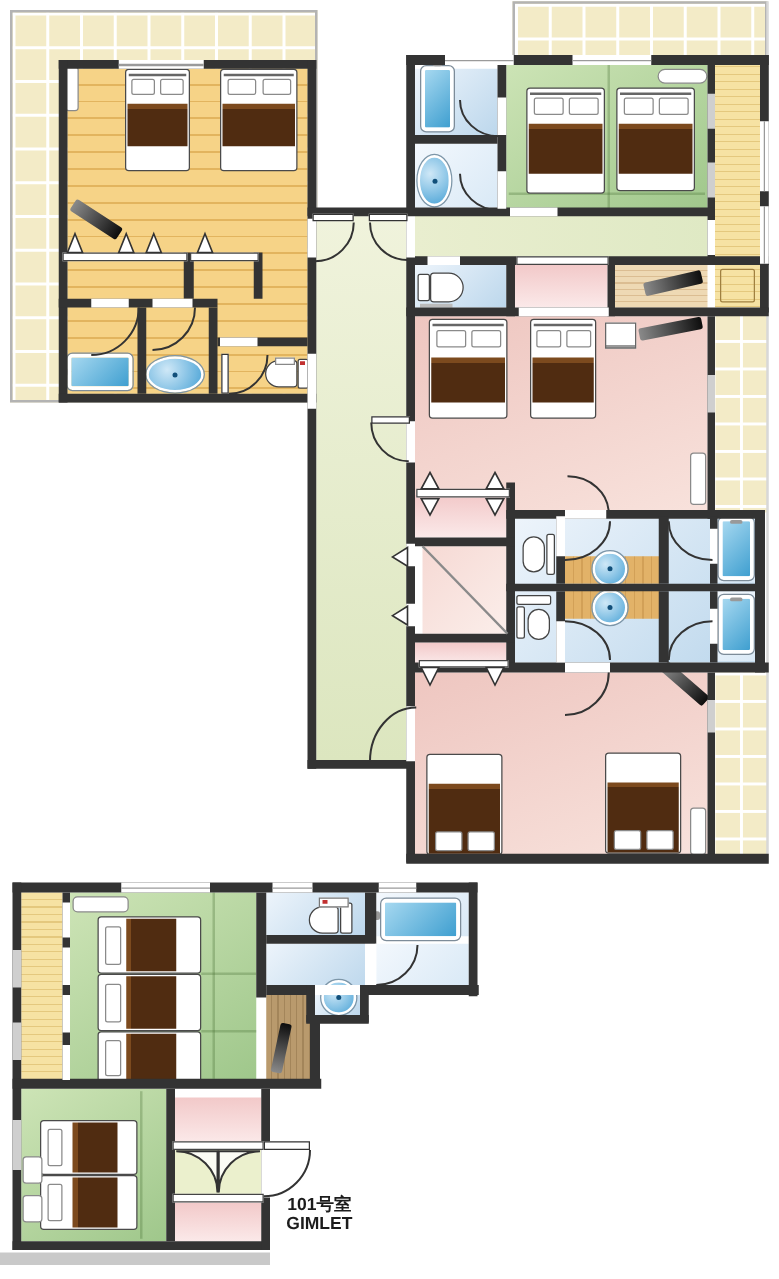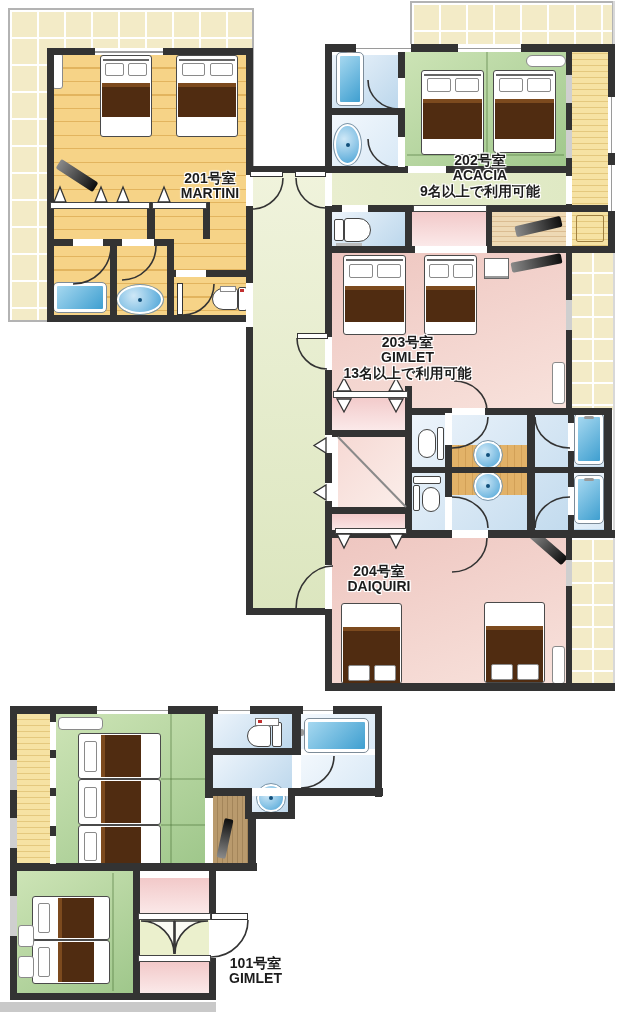--- a/index.html
+++ b/index.html
@@ -457,36 +457,18 @@
   <svg class="tri" style="left:313px;top:484px" width="14" height="17">
       <polygon points="13,1 13,16 1,8.5"></polygon>
     </svg>
   <svg class="tri" style="left:336px;top:533px" width="16" height="16">
       <polygon points="1,1 15,1 8,15"></polygon>
     </svg>
   <svg class="tri" style="left:388px;top:533px" width="16" height="16">
       <polygon points="1,1 15,1 8,15"></polygon>
     </svg>
 
-  <div class="label" style="left:150px;top:171px;width:120px">
-    <div>201号室</div>
-    <div>MARTINI</div>
-  </div>
-  <div class="label" style="left:385px;top:153px;width:190px">
-    <div>202号室</div>
-    <div>ACACIA</div>
-    <div>9名以上で利用可能</div>
-  </div>
-  <div class="label" style="left:330px;top:335px;width:155px">
-    <div>203号室</div>
-    <div>GIMLET</div>
-    <div>13名以上で利用可能</div>
-  </div>
-  <div class="label" style="left:331px;top:564px;width:96px">
-    <div>204号室</div>
-    <div>DAIQUIRI</div>
-  </div>
   <div class="label" style="left:213px;top:956px;width:85px">
     <div>101号室</div>
     <div>GIMLET</div>
   </div>
 
 </div>
 
 </body></html>

